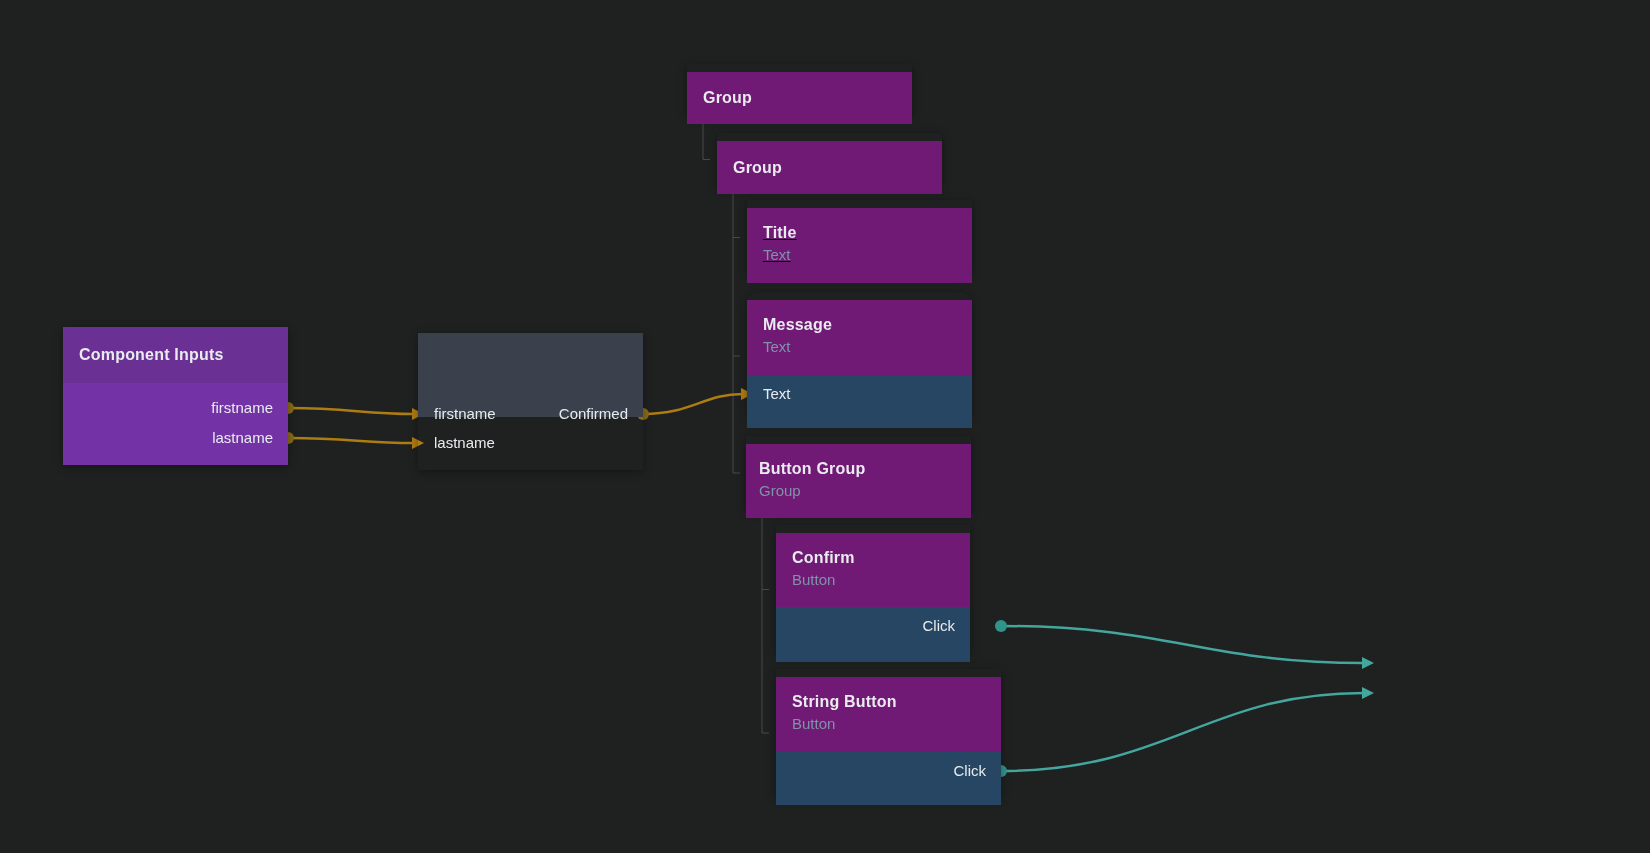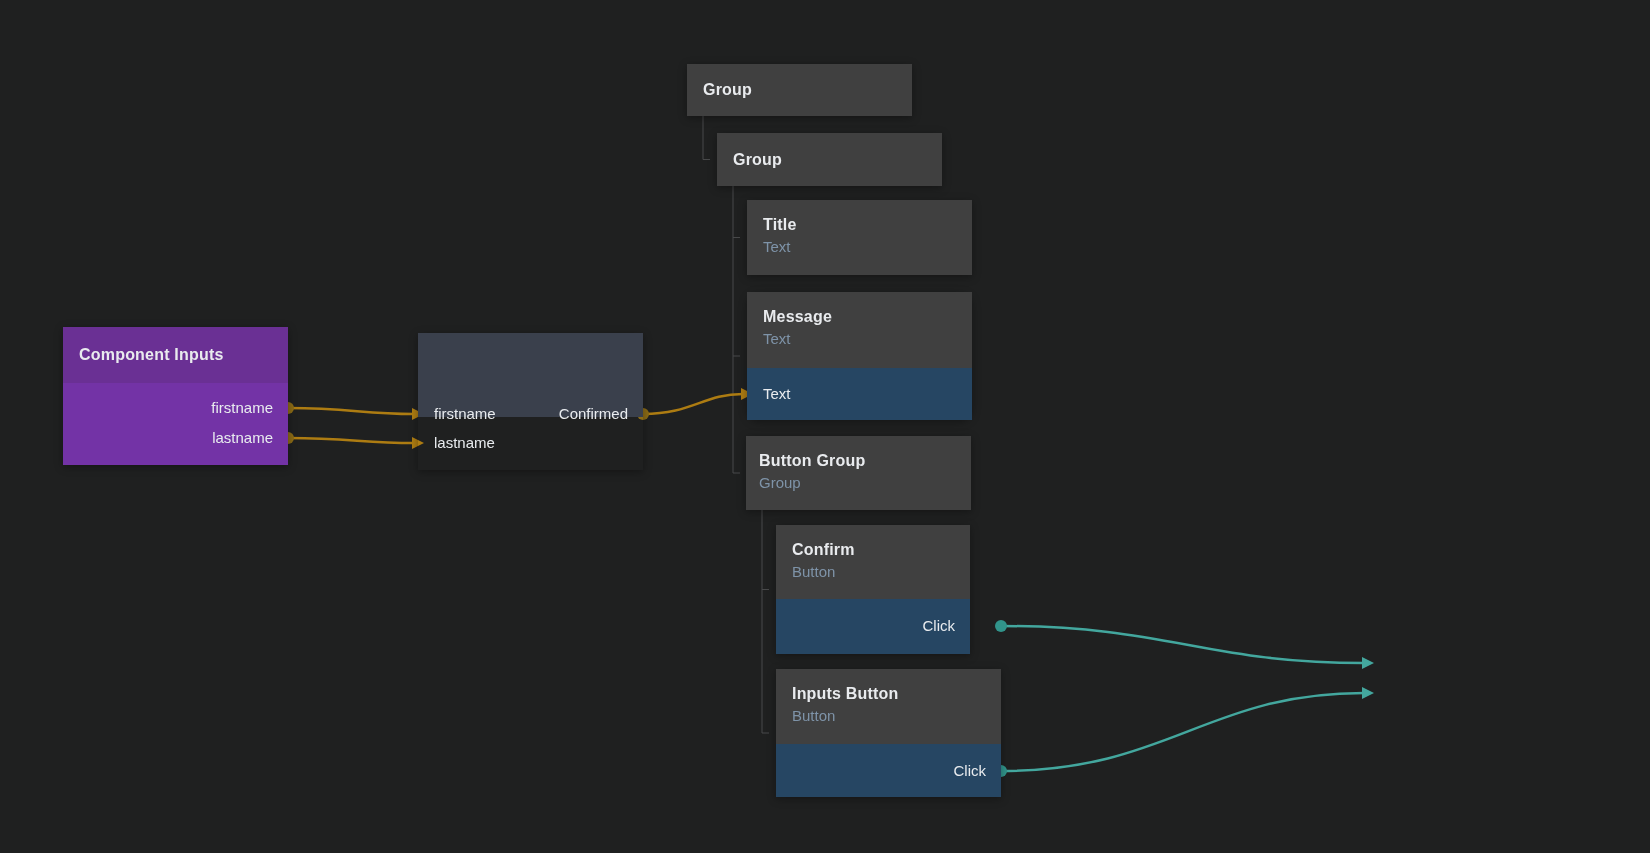--- a/index.html
+++ b/index.html
@@ -19,21 +19,21 @@
   .node .hd.single{display:flex;align-items:center;padding:0 0 0 16px;}
   .node .title{
     font-size:16px;font-weight:600;line-height:22px;
     color:#e9ebee;letter-spacing:0.2px;white-space:nowrap;
   }
   .node .subtitle{
     font-size:15px;font-weight:400;line-height:21px;
     color:#7e93a8;white-space:nowrap;
   }
   .node .row, .node .body{width:100%;}
-  .node.blue .hd{background:#404040;}
+  .node.blue .hd{background:#701a75;margin-top:8px;}
   .node.blue .row{background:#264663;}
   .node.gray .hd{background:#424759;}
   .node.gray .body{background:#3a404c;}
   .node.purple .hd{background:#6a3094;}
   .node.purple .body{background:#7333a6;}
   .port{
     position:absolute;
     height:22px;line-height:22px;
     font-size:15px;color:#e9ecef;white-space:nowrap;
   }
@@ -67,21 +67,21 @@
 <div class="node blue" style="left: 687px; top: 64px; width: 225px; height: 52px;">
       <div class="hd single" style="height: 52px;">
         <div class="title">Group</div>
       </div>
     </div>
     <div class="node blue" style="left: 717px; top: 133px; width: 225px; height: 53px;">
       <div class="hd single" style="height: 53px;">
         <div class="title">Group</div>
       </div>
     </div>
-    <div class="node blue" style="left: 747px; top: 200px; width: 225px; height: 75px;">
+    <div class="node blue" style="left: 747px; top: 200px; width: 225px; height: 75px; text-decoration: underline;">
       <div class="hd" style="height: 75px;">
         <div class="title">Title</div>
         <div class="subtitle">Text</div>
       </div>
     </div>
     <div class="node blue" style="left: 747px; top: 292px; width: 225px; height: 128px; border-radius: 13px;">
       <div class="hd" style="height: 76px;">
         <div class="title">Message</div>
         <div class="subtitle">Text</div>
       </div>
@@ -97,21 +97,21 @@
     <div class="node blue" style="left: 776px; top: 525px; width: 194px; height: 129px;">
       <div class="hd" style="height: 74px;">
         <div class="title">Confirm</div>
         <div class="subtitle">Button</div>
       </div>
       <div class="row" style="height: 55px;"></div>
       <span class="port right" style="top: 90px;">Click</span>
     </div>
     <div class="node blue" style="left: 776px; top: 669px; width: 225px; height: 128px;">
       <div class="hd" style="height: 75px;">
-        <div class="title">Inputs Button</div>
+        <div class="title">String Button</div>
         <div class="subtitle">Button</div>
       </div>
       <div class="row" style="height: 53px;"></div>
       <span class="port right" style="top: 91px;">Click</span>
     </div>
     <div class="node purple" style="left: 63px; top: 327px; width: 225px; height: 138px;">
       <div class="hd single" style="height: 56px;">
         <div class="title">Component Inputs</div>
       </div>
       <div class="body" style="height: 82px;"></div>

